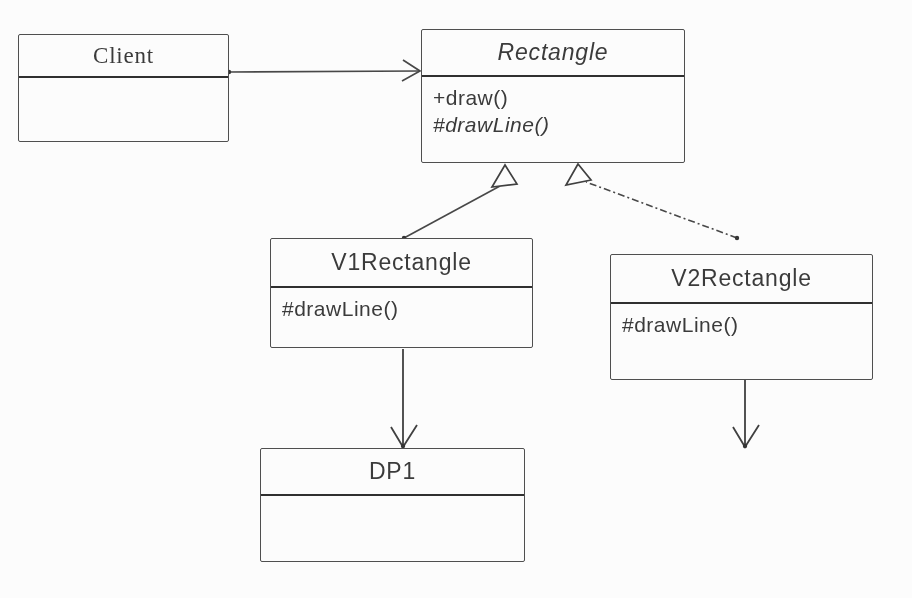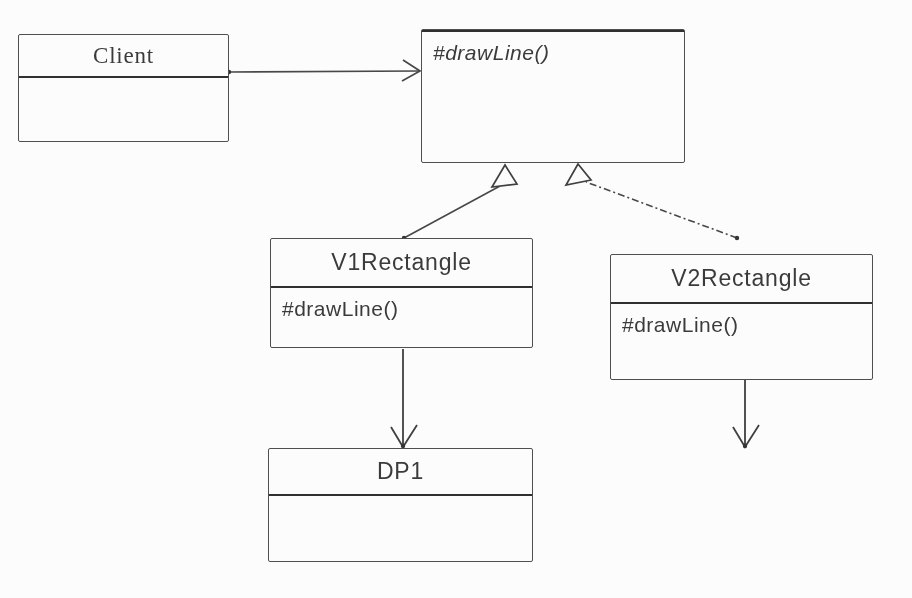--- a/index.html
+++ b/index.html
@@ -89,41 +89,43 @@
     </g>
   </svg>
 
   <div class="class-box" style="left:18px; top:34px; width:211px; height:108px;">
     <div class="class-title" style="height:41px;font-family:Liberation Serif, serif;">Client</div>
     <div class="class-divider"></div>
     <div class="class-body" style="height:63px;"></div>
   </div>
 
   <div class="class-box" style="left:421px; top:29px; width:264px; height:134px;">
+    <div class="class-title italic" style="height:45px;">Rectangle</div>
     <div class="class-divider"></div>
     <div class="class-body">
+      <div>+draw()</div>
       <div class="italic">#drawLine()</div>
     </div>
   </div>
 
   <div class="class-box" style="left:270px; top:238px; width:263px; height:110px;">
     <div class="class-title" style="height:47px;">V1Rectangle</div>
     <div class="class-divider"></div>
     <div class="class-body">
       <div>#drawLine()</div>
     </div>
   </div>
 
   <div class="class-box" style="left:610px; top:254px; width:263px; height:126px;">
     <div class="class-title" style="height:47px;">V2Rectangle</div>
     <div class="class-divider"></div>
     <div class="class-body">
       <div>#drawLine()</div>
     </div>
   </div>
 
-  <div class="class-box" style="left:268px; top:448px; width:265px; height:114px;">
+  <div class="class-box" style="left:260px; top:448px; width:265px; height:114px;">
     <div class="class-title" style="height:45px;">DP1</div>
     <div class="class-divider"></div>
   </div>
 
 
 </div>
 
 </body></html>

